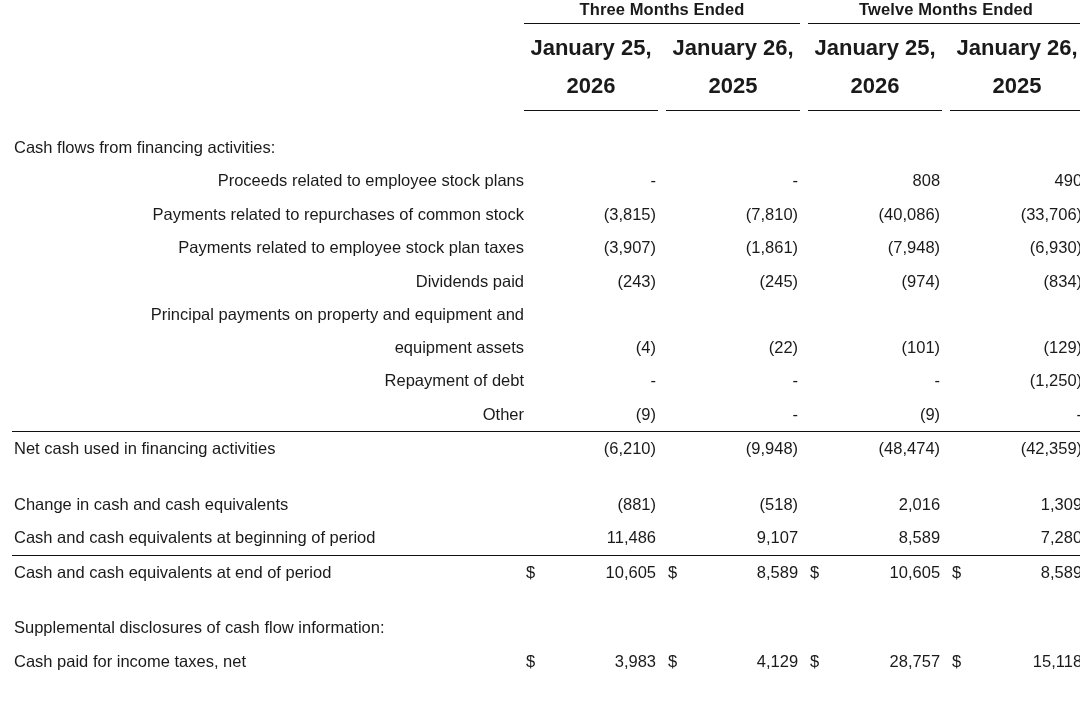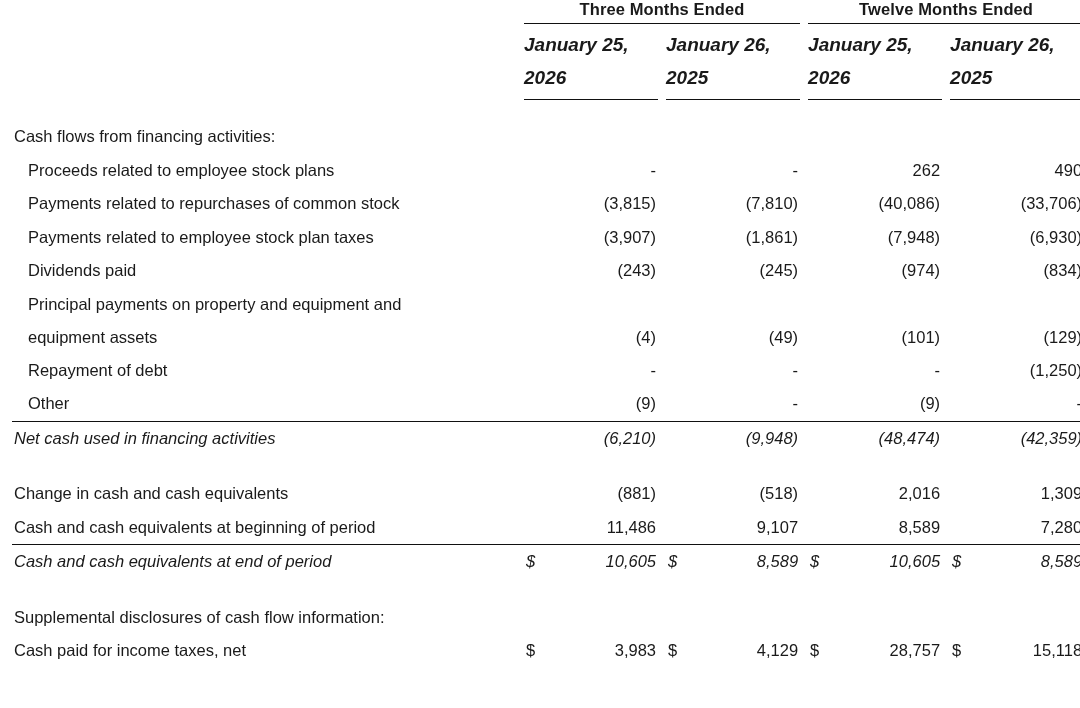--- a/index.html
+++ b/index.html
@@ -39,53 +39,52 @@
   }
   .grp-head {
     text-align: center;
     font-weight: bold;
     font-size: 16.5px;
     padding-bottom: 4px;
     border-bottom: 1.6px solid #111;
     letter-spacing: .1px;
   }
   .date-head {
+    text-align: center;
     font-weight: bold;
-    font-size: 19px;
+    font-size: 22px;
     line-height: 1.72;
     padding-top: 5px;
     padding-bottom: 5px;
     border-bottom: 1.6px solid #111;
-    font-style: italic;
   }
   .spacer-row td { height: 20px; }
   .row td {
     height: 33.5px;
     line-height: 33.5px;
     white-space: nowrap;
   }
   .row.tall td { height: 33px; line-height: 33px; margin-top: 20px; }
   .label {
     text-align: left;
     padding-left: 2px;
   }
-  .indent1 { padding-left: 16px; }
+  .indent1 { padding-left: 16px; text-align: right; }
   .num {
     text-align: right;
     padding-right: 2px;
     font-variant-numeric: tabular-nums;
   }
   .sym {
     text-align: left;
     padding-left: 2px;
   }
   .bold { font-weight: bold; }
   .rule-top td {
     border-top: 1.4px solid #111;
-    font-style: italic;
   }
   .blankline td { height: 22px; }
   .twoline-label {
     line-height: 31px;
   }
 </style>
 </head>
 <body>
 
 <div class="sheet">
@@ -147,21 +146,21 @@
 
     <tr class="row">
       <td class="label indent1">Proceeds related to employee stock plans</td>
       <td class="sym"></td>
       <td class="num">-</td>
       <td></td>
       <td class="sym"></td>
       <td class="num">-</td>
       <td></td>
       <td class="sym"></td>
-      <td class="num">262</td>
+      <td class="num">808</td>
       <td></td>
       <td class="sym"></td>
       <td class="num">490</td>
     </tr>
 
     <tr class="row">
       <td class="label indent1">Payments related to repurchases of common stock</td>
       <td class="sym"></td>
       <td class="num">(3,815)</td>
       <td></td>
@@ -208,21 +207,21 @@
     <tr class="row tall">
       <td class="label indent1 twoline-label">Principal payments on property and equipment and</td>
       <td colspan="11"></td>
     </tr>
     <tr class="row tall">
       <td class="label indent1 twoline-label">equipment assets</td>
       <td class="sym"></td>
       <td class="num">(4)</td>
       <td></td>
       <td class="sym"></td>
-      <td class="num">(49)</td>
+      <td class="num">(22)</td>
       <td></td>
       <td class="sym"></td>
       <td class="num">(101)</td>
       <td></td>
       <td class="sym"></td>
       <td class="num">(129)</td>
     </tr>
 
     <tr class="row">
       <td class="label indent1">Repayment of debt</td>

